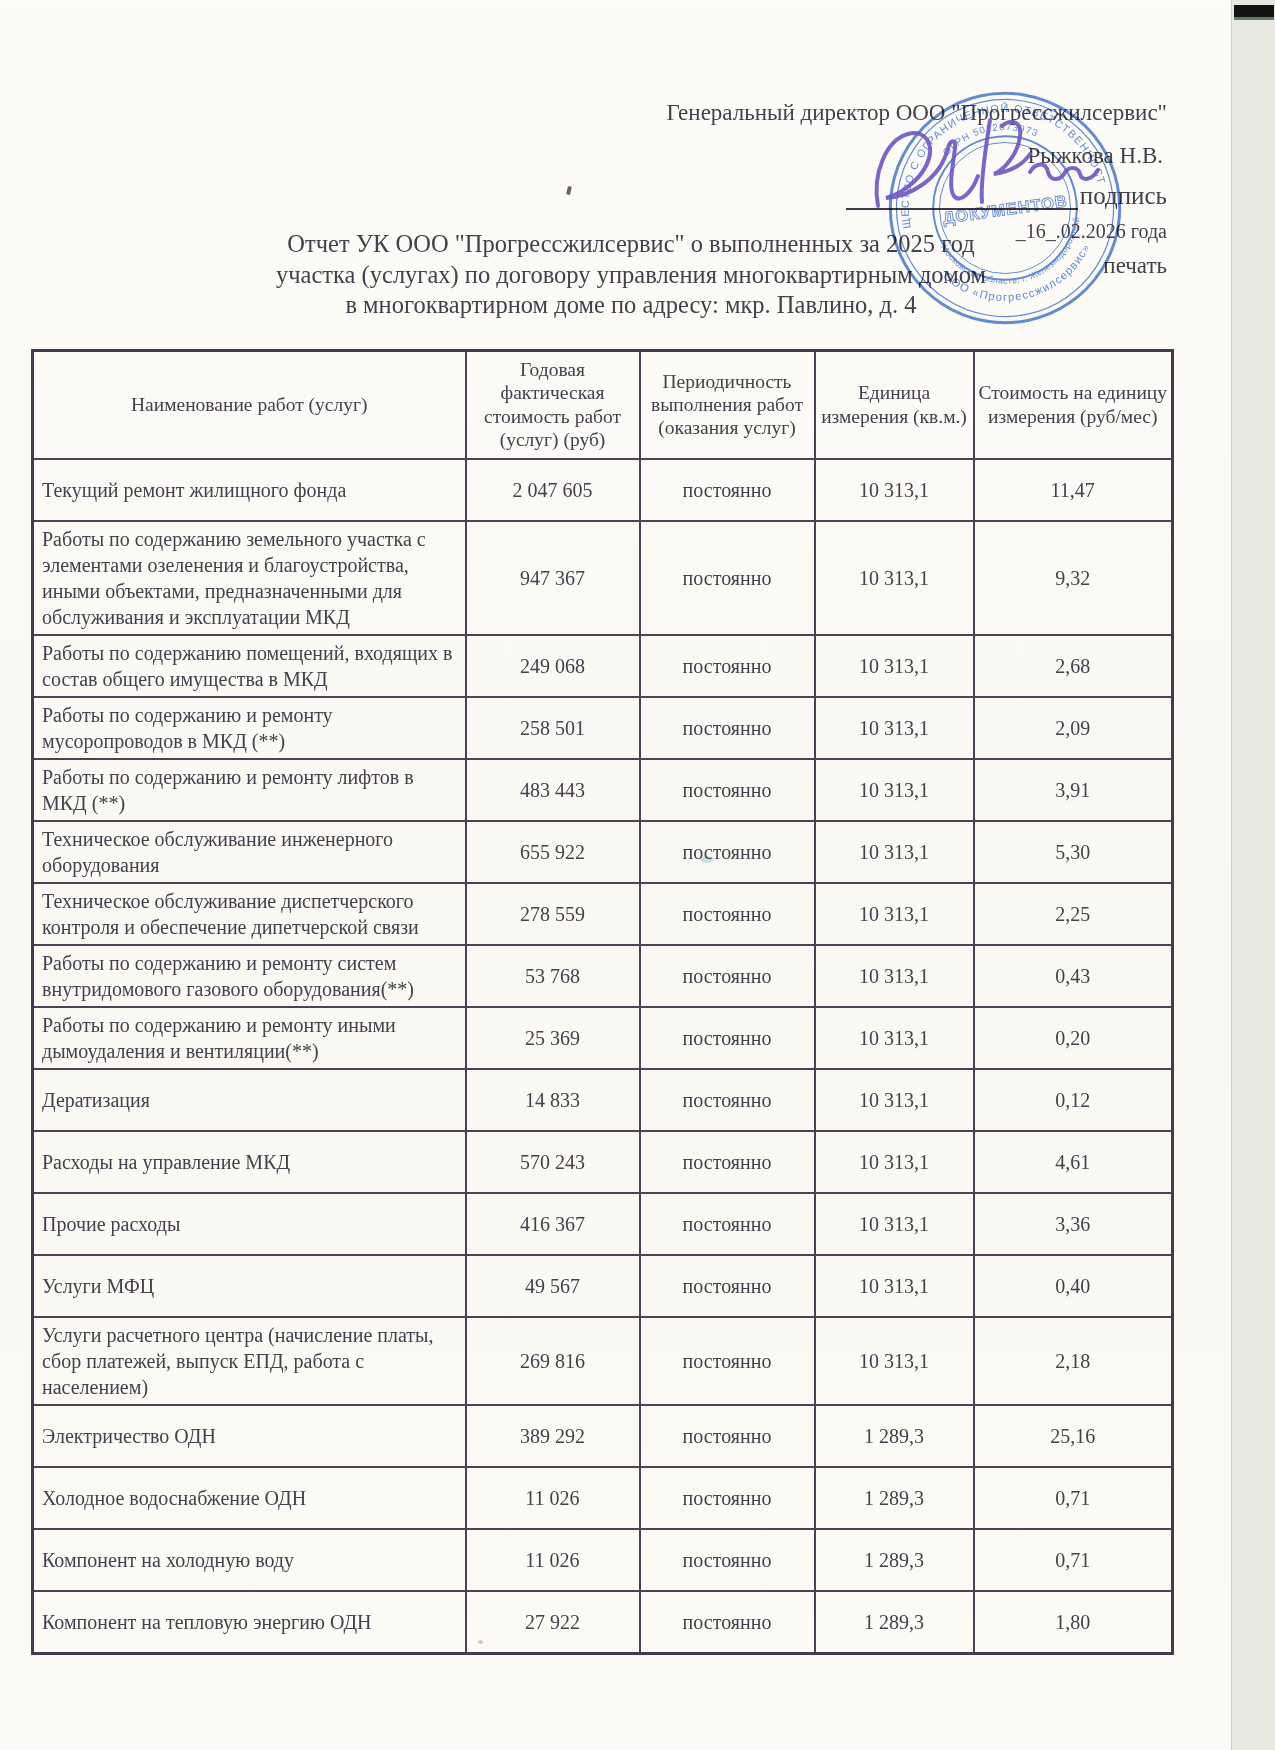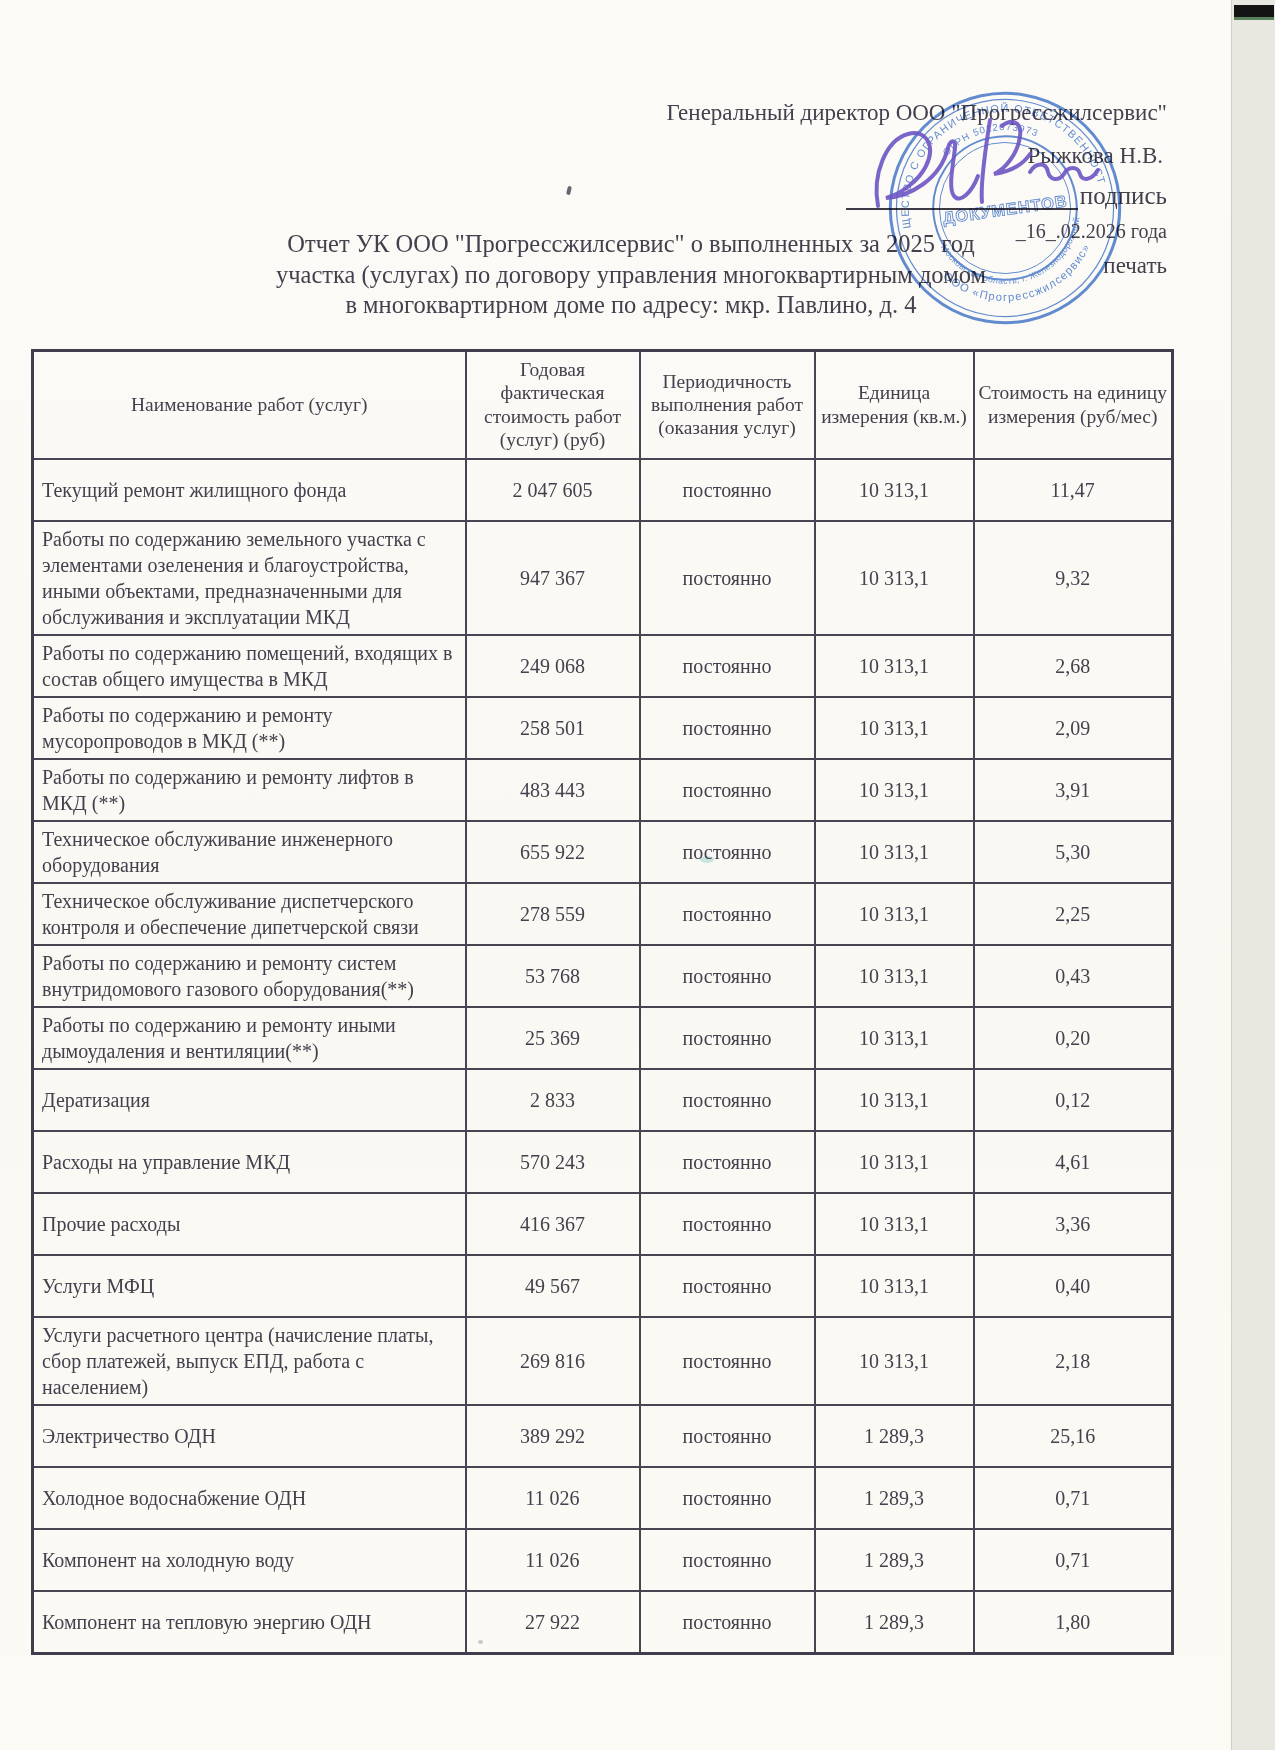--- a/index.html
+++ b/index.html
@@ -195,21 +195,21 @@
       </tr>
       <tr>
         <td class="cell-name">Работы по содержанию и ремонту иными дымоудаления и вентиляции(**)</td>
         <td class="cell-num">25 369</td>
         <td class="cell-num">постоянно</td>
         <td class="cell-num">10 313,1</td>
         <td class="cell-num">0,20</td>
       </tr>
       <tr>
         <td class="cell-name">Дератизация</td>
-        <td class="cell-num">2 833</td>
+        <td class="cell-num">14 833</td>
         <td class="cell-num">постоянно</td>
         <td class="cell-num">10 313,1</td>
         <td class="cell-num">0,12</td>
       </tr>
       <tr>
         <td class="cell-name">Расходы на управление МКД</td>
         <td class="cell-num">570 243</td>
         <td class="cell-num">постоянно</td>
         <td class="cell-num">10 313,1</td>
         <td class="cell-num">4,61</td>

